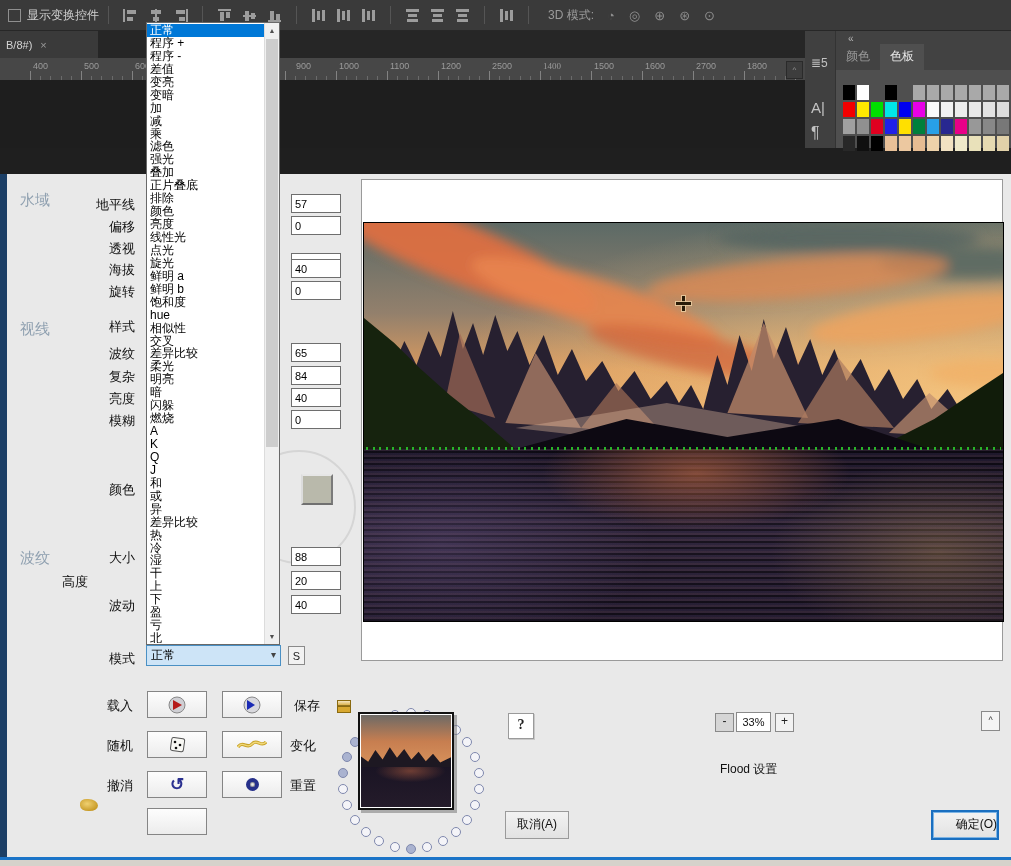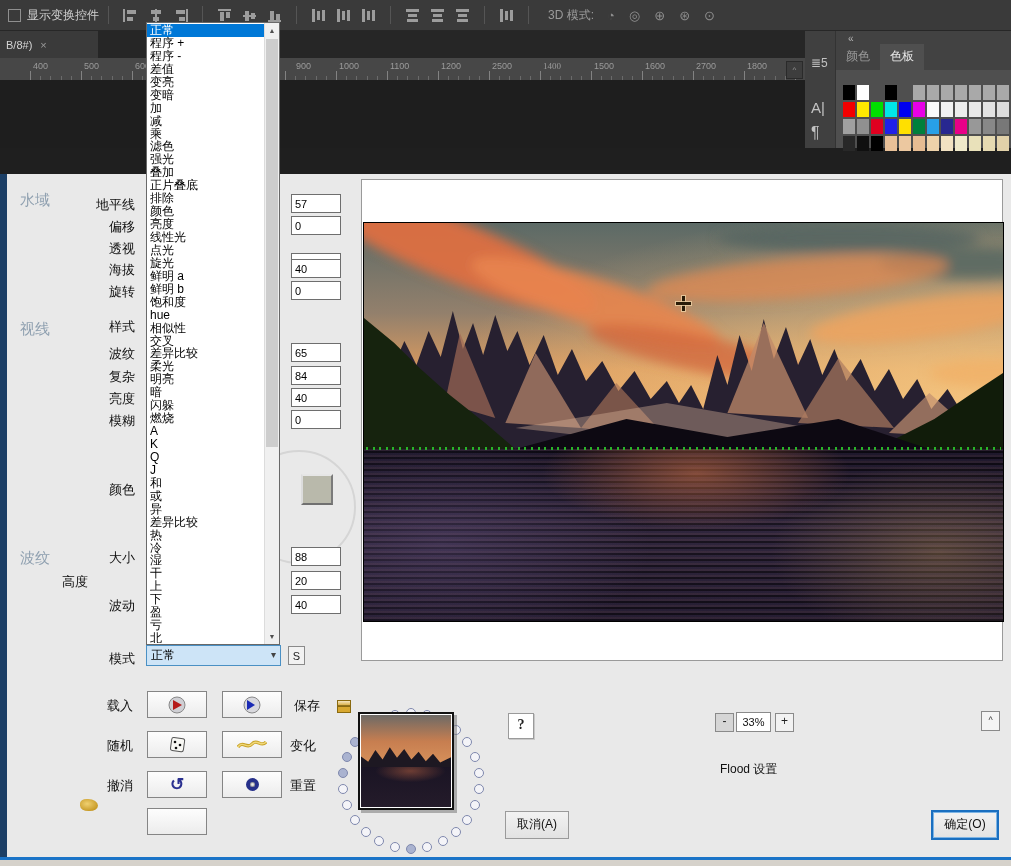--- a/index.html
+++ b/index.html
@@ -137,21 +137,21 @@
   .zoom-btn{position:absolute;z-index:11;width:17px;height:17px;border:1px solid #8a8a8a;background:#d6d6d6;
             font-size:12px;text-align:center;line-height:15px;color:#222;}
   .zoom-val{left:736px;top:712px;width:33px;height:18px;z-index:11;background:#fff;border:1px solid #8a8a8a;
             font-size:11px;text-align:center;line-height:18px;color:#111;}
   .collapse-btn{left:981px;top:711px;width:17px;height:18px;z-index:11;background:#f4f4f4;border:1px solid #8a8a8a;
                 font-size:9px;text-align:center;line-height:17px;color:#333;}
   .settings-label{left:720px;top:761px;z-index:11;font-size:12px;color:#101010;}
   .dlg-btn{position:absolute;z-index:13;height:26px;background:linear-gradient(#f2f2f2,#e2e2e2);
            border:1px solid #9a9a9a;font-size:12px;color:#111;text-align:center;line-height:24px;
            font-family:"Liberation Sans",sans-serif;}
-  .dlg-btn.ok{border:2px solid #1a6fc0;box-shadow:inset 0 0 0 1px #7db4e4;}
+  .dlg-btn.ok{border:2px solid #1a6fc0;box-shadow:inset 0 0 0 1px #7db4e4;text-align:right;}
 
   .wm{left:0;top:813px;width:242px;height:48px;background:#0c0c0c;z-index:20;display:flex;align-items:center;
       color:#fff;}
   .wm .cg{font-size:29px;font-weight:bold;margin-left:10px;letter-spacing:-2px;}
   .wm .cn{font-size:25px;font-weight:bold;margin-left:4px;}
   .wm .tag{font-size:6px;line-height:6px;width:16px;margin-left:3px;color:#ddd;}
   .wm .site{font-family:"Liberation Serif",serif;font-size:20px;font-weight:bold;margin-left:14px;}
   .gold-bit{left:80px;top:799px;width:18px;height:12px;z-index:11;border-radius:40% 60% 50% 50%;
             background:radial-gradient(ellipse at 40% 40%, #f0d070, #b8860b);}
 </style>

